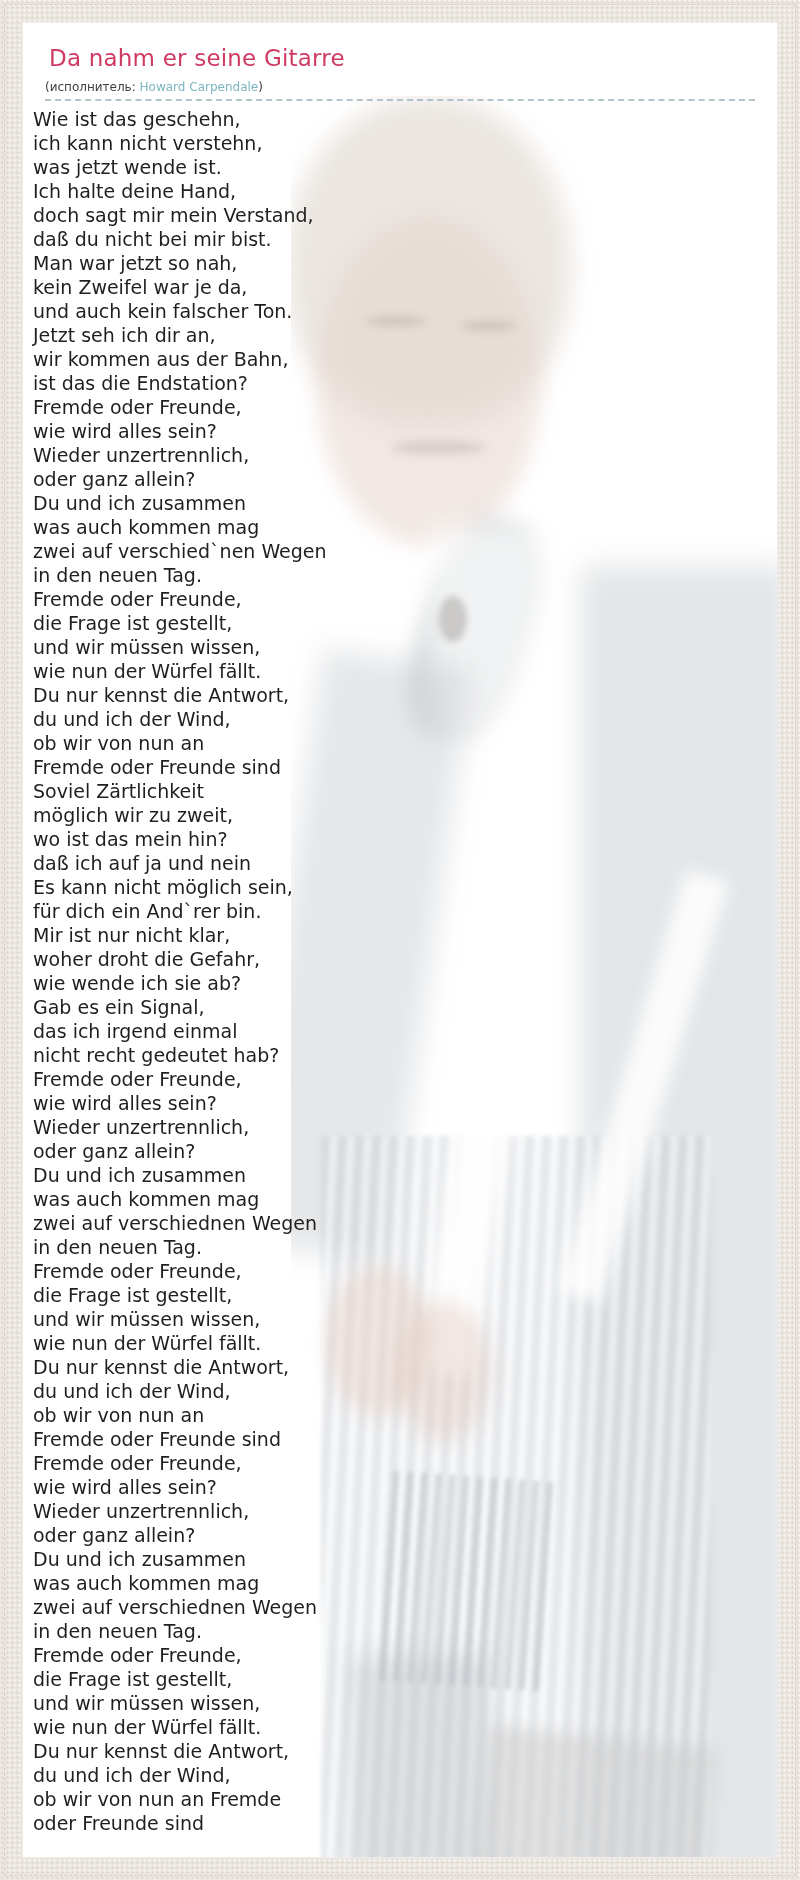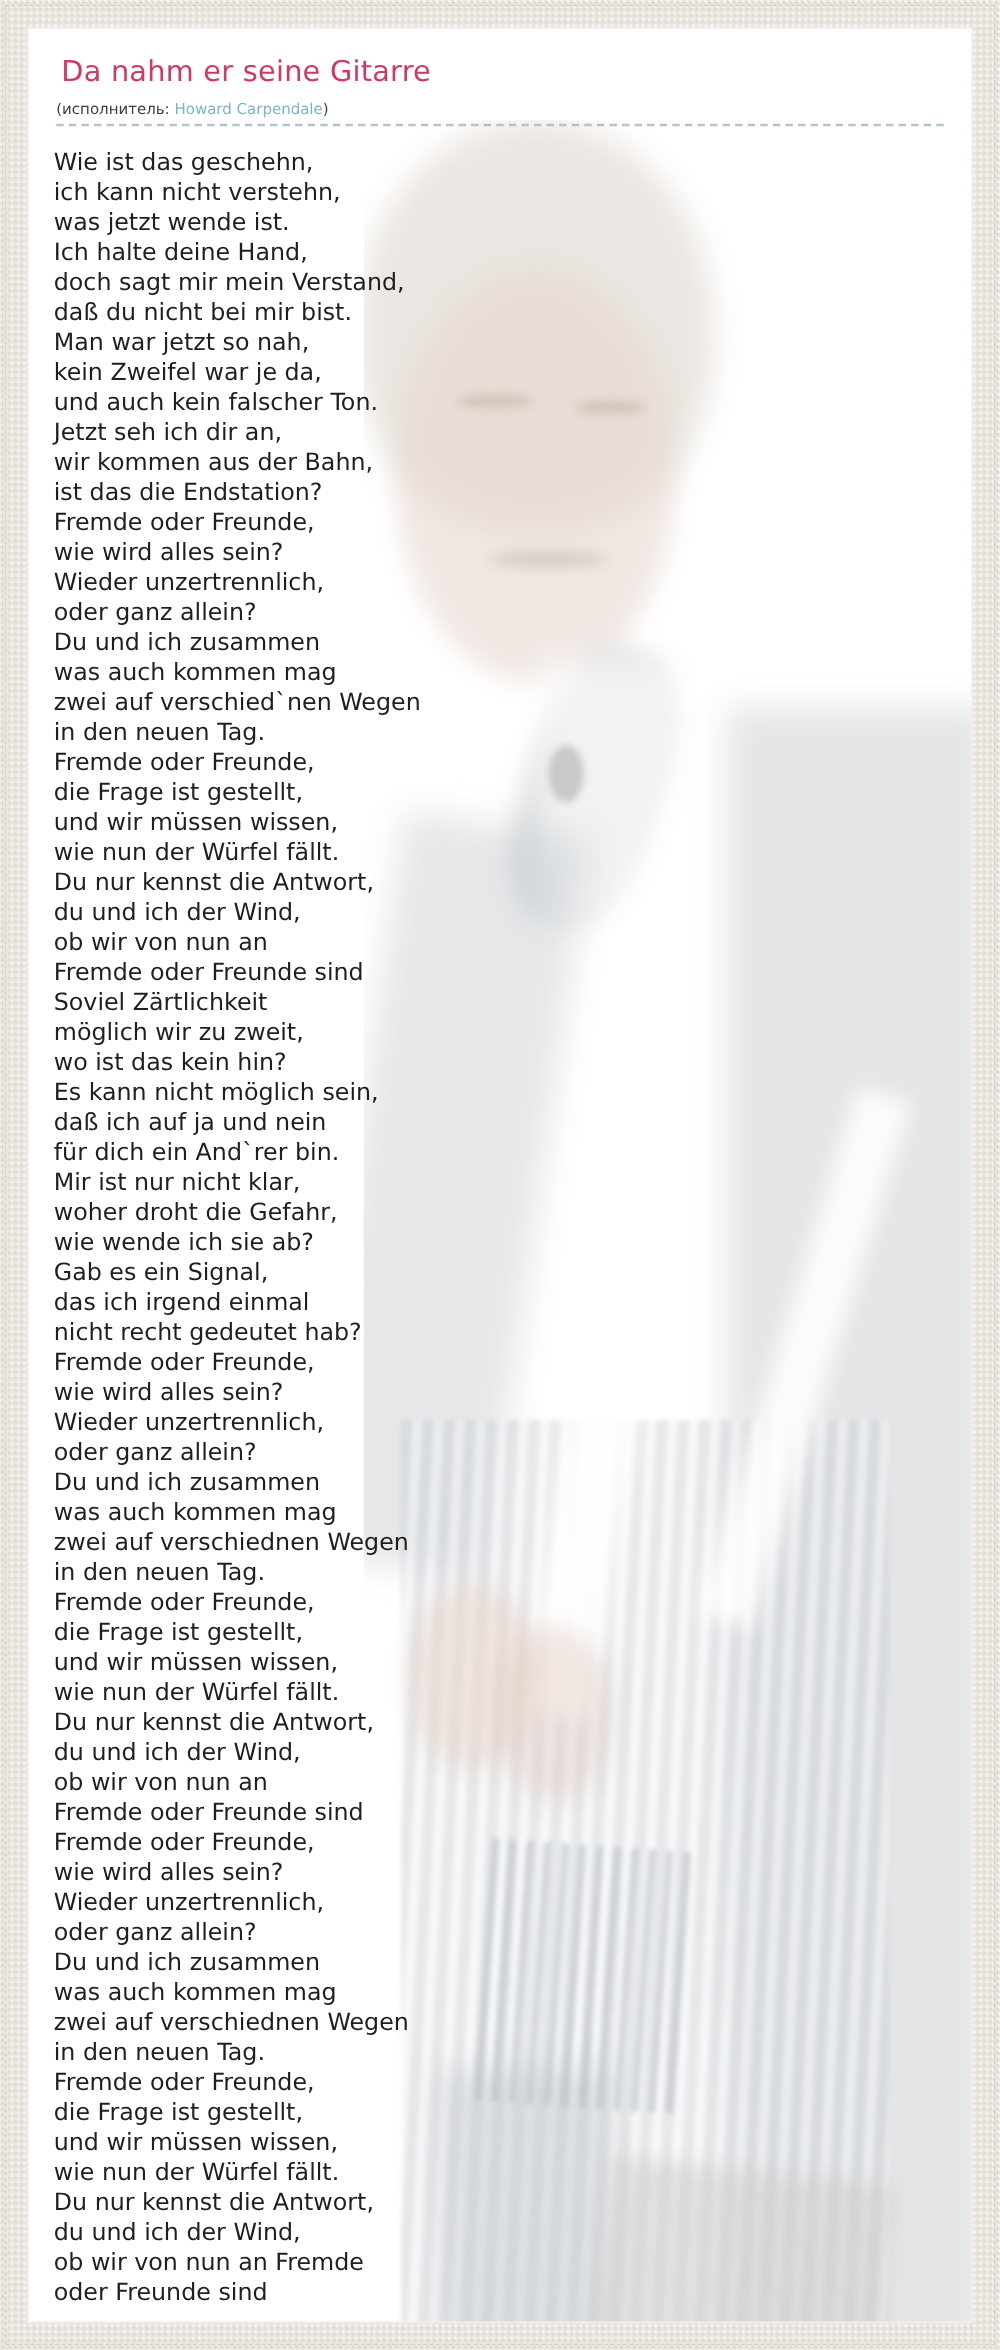--- a/index.html
+++ b/index.html
@@ -73,22 +73,22 @@
   .header{position:relative;z-index:2;padding:16px 22px 0 22px;}
   .title{
     margin:4px;font-size:23px;line-height:30px;font-weight:500;
     color:#cf3a63;letter-spacing:.2px;
   }
   .artist-line{font-size:12px;line-height:20px;color:#3e3e3e;}
   .artist-link{color:#7ab5c1;text-decoration:none;cursor:pointer;}
   .separator{margin-top:2px;height:0;border-bottom:2px dashed #a8bac4;opacity:.85;}
   .lyrics{
     position:relative;z-index:2;
-    padding:6px 22px 0 20px;
-    font-size:19px;line-height:24px;color:#1f1f1f;margin-top:11px;
+    padding:6px 22px 0 10px;
+    font-size:19px;line-height:24px;color:#1f1f1f;
   }
   .lyric-line{white-space:pre;}
 </style>
 </head>
 <body>
 
 <div class="page-frame"></div>
 
 <div class="card">
 
@@ -144,23 +144,23 @@
       <div class="lyric-line">Fremde oder Freunde,</div>
       <div class="lyric-line">die Frage ist gestellt,</div>
       <div class="lyric-line">und wir müssen wissen,</div>
       <div class="lyric-line">wie nun der Würfel fällt.</div>
       <div class="lyric-line">Du nur kennst die Antwort,</div>
       <div class="lyric-line">du und ich der Wind,</div>
       <div class="lyric-line">ob wir von nun an</div>
       <div class="lyric-line">Fremde oder Freunde sind</div>
       <div class="lyric-line">Soviel Zärtlichkeit</div>
       <div class="lyric-line">möglich wir zu zweit,</div>
-      <div class="lyric-line">wo ist das kein hin?</div>
+      <div class="lyric-line">wo ist das mein hin?</div>
+      <div class="lyric-line">daß ich auf ja und nein</div>
       <div class="lyric-line">Es kann nicht möglich sein,</div>
-      <div class="lyric-line">daß ich auf ja und nein</div>
       <div class="lyric-line">für dich ein And`rer bin.</div>
       <div class="lyric-line">Mir ist nur nicht klar,</div>
       <div class="lyric-line">woher droht die Gefahr,</div>
       <div class="lyric-line">wie wende ich sie ab?</div>
       <div class="lyric-line">Gab es ein Signal,</div>
       <div class="lyric-line">das ich irgend einmal</div>
       <div class="lyric-line">nicht recht gedeutet hab?</div>
       <div class="lyric-line">Fremde oder Freunde,</div>
       <div class="lyric-line">wie wird alles sein?</div>
       <div class="lyric-line">Wieder unzertrennlich,</div>

